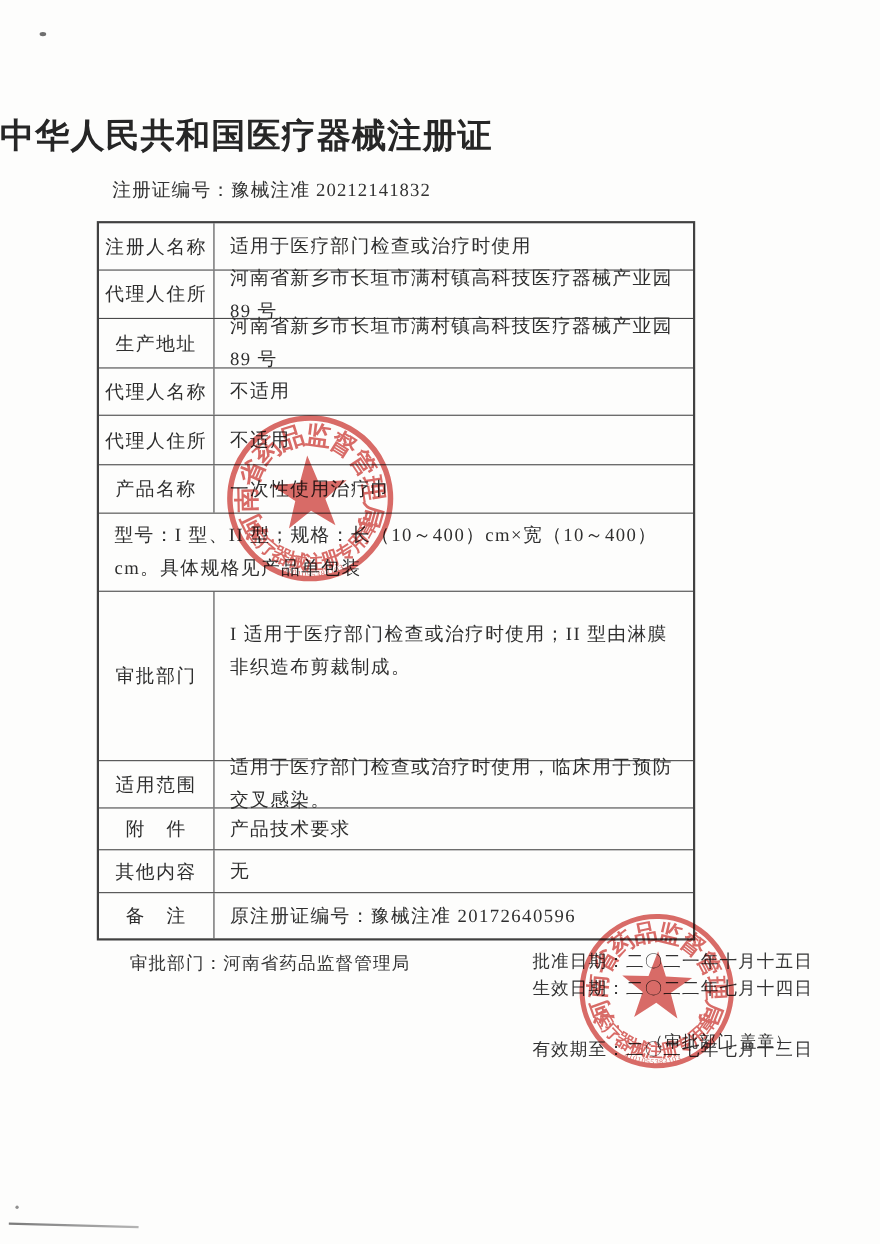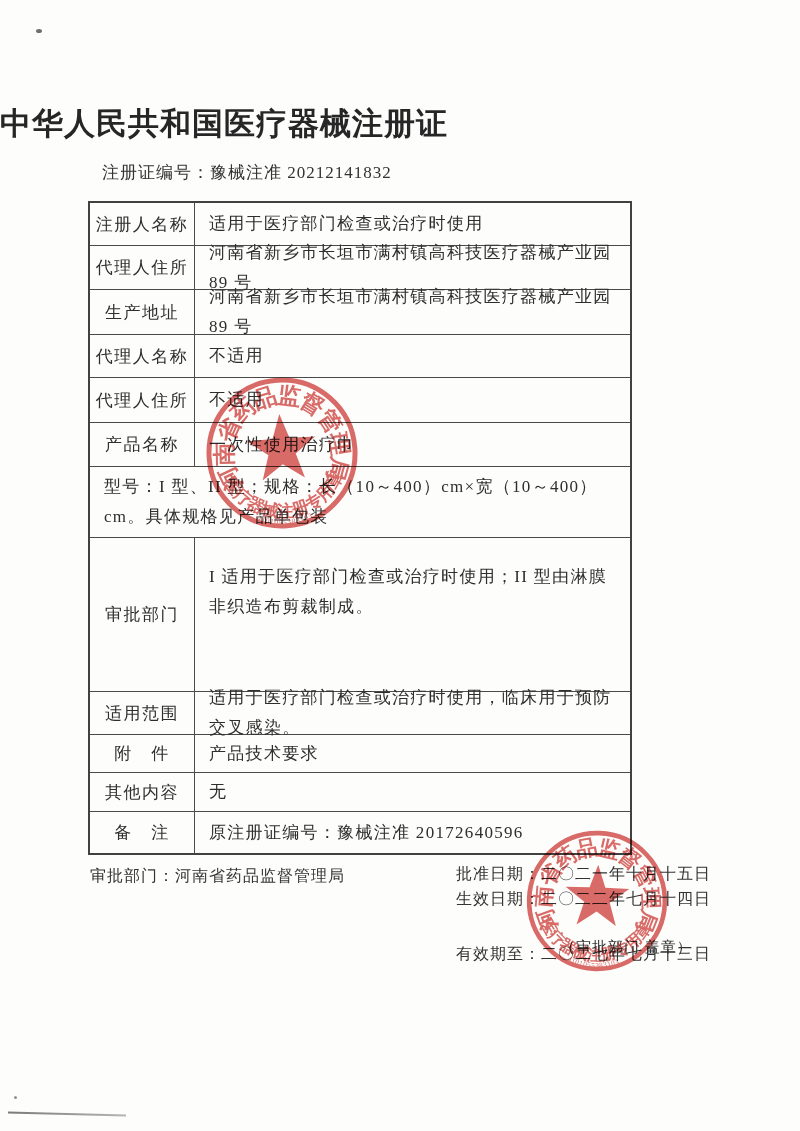--- a/index.html
+++ b/index.html
@@ -32,21 +32,21 @@
   .cell-value {
     flex:1 1 auto; box-sizing:border-box;
     display:flex; align-items:center;
     padding:3px 12px 3px 14px; font-size:17px; letter-spacing:1.3px;
     line-height:30px; color:#2e2e2e;
   }
   .r0{height:43px}.r1{height:44px}.r2{height:45px}.r3{height:43px}
   .r4{height:45px}.r5{height:44px}.r6{height:71px}.r7{height:154px}
   .r8{height:43px}.r9{height:38px}.r10{height:39px}.r11{height:41px}
   .r7 .cell-value { align-items:flex-start; padding-top:24px; }
-  .footer-item { position:absolute; font-size:16px; letter-spacing:1px; color:#333; }
+  .footer-item { position:absolute; font-size:16px; letter-spacing:1px; color:#333;margin-left:28px; }
   .f-dept { left:90px;  top:866px; }
   .f-approve { left:456px; top:864px; }
   .f-effect  { left:456px; top:889px; }
   .f-valid   { left:456px; top:944px; }
   .f-sealnote{ left:560px; top:938px; font-size:15px; }
   .stamp { position:absolute; mix-blend-mode:multiply; opacity:0.82; }
   .stamp-upper { left:197px; top:368px; transform:rotate(-4deg); }
   .stamp-lower { left:518px; top:822px; transform:rotate(2deg); }
   .speck { position:absolute; background:#6f6f6f; border-radius:50%; }
   .speck-1 { left:36px; top:29px; width:6px; height:4px; }

